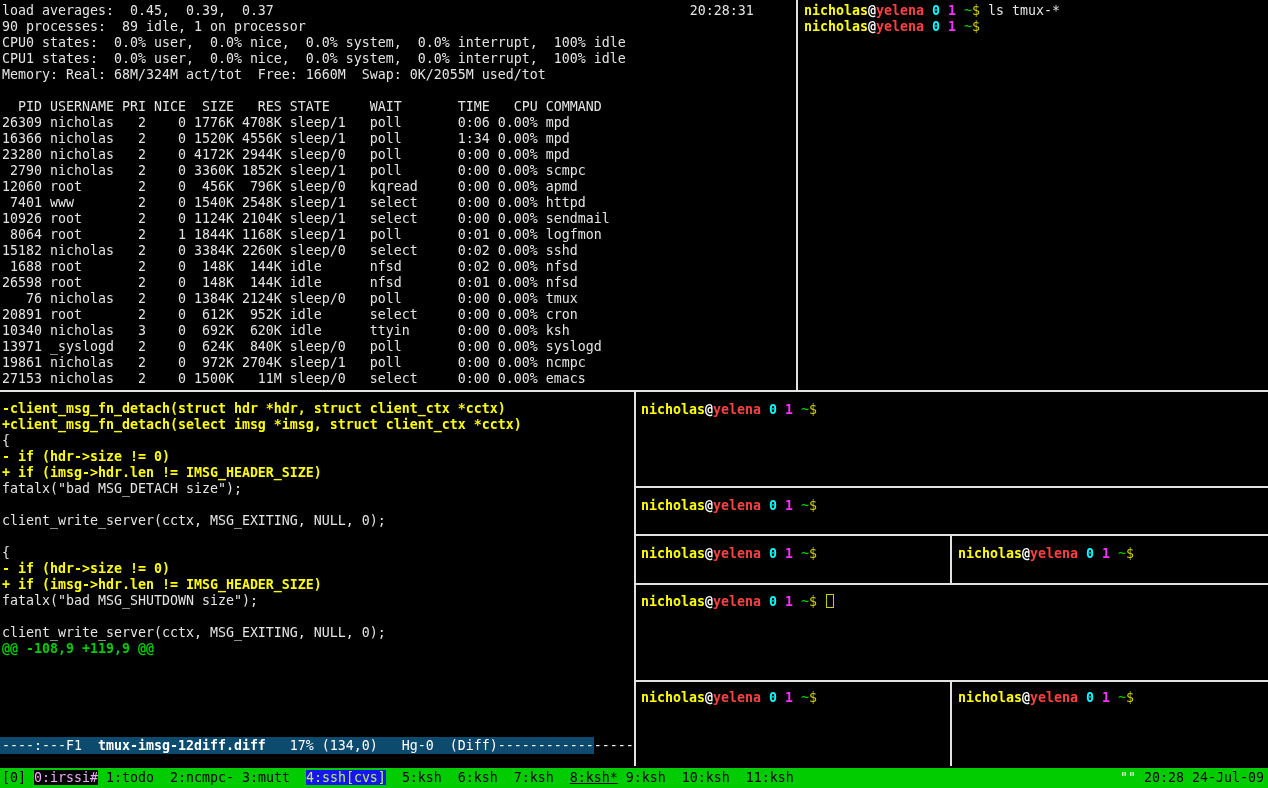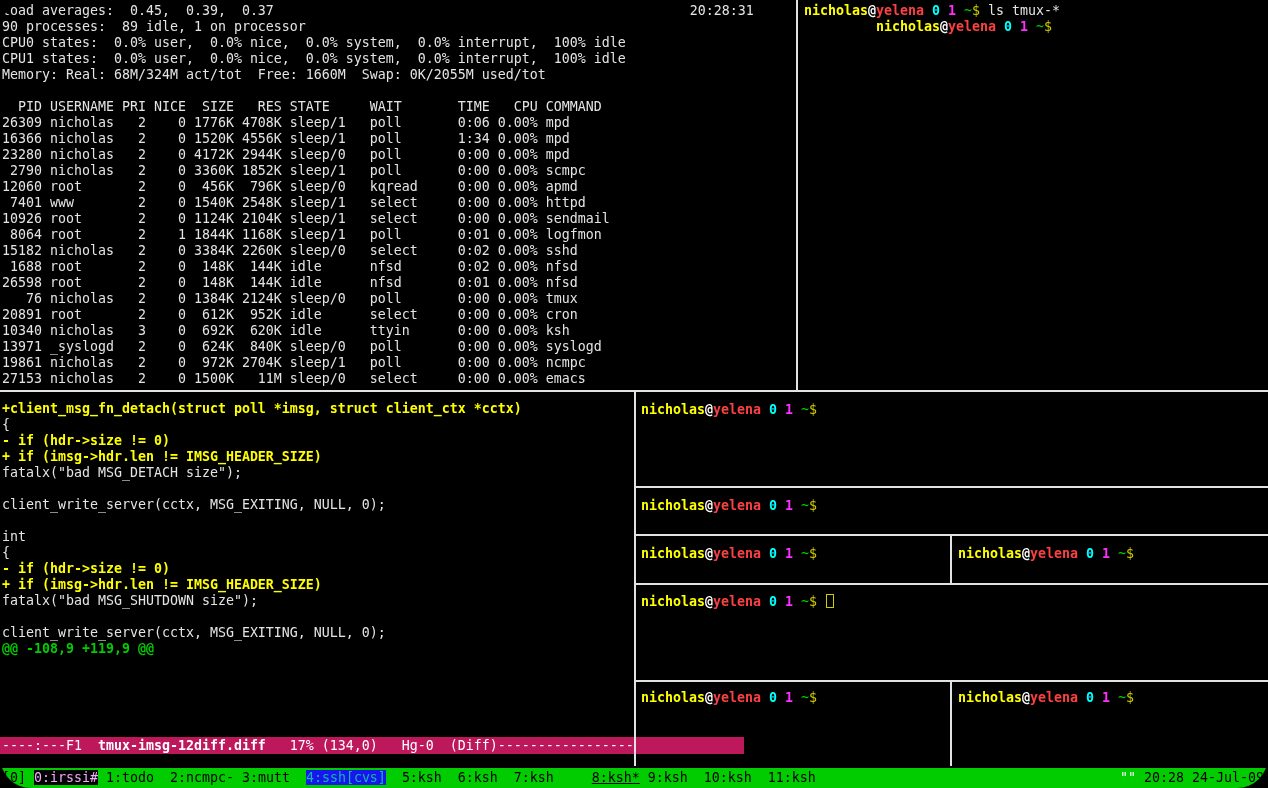--- a/index.html
+++ b/index.html
@@ -1,48 +1,47 @@
 <!DOCTYPE html>
 <html><head>
 <meta charset="utf-8">
 <style>
   * { margin:0; padding:0; box-sizing:border-box; }
   html,body { background:#000; }
   #screen {
     position:relative; width:1268px; height:788px; background:#000; overflow:hidden;
     font-family:"DejaVu Sans Mono", monospace; font-size:13.29px; line-height:16px;
     color:#e4e4e4;
-    border-radius:31px;
   }
   pre { font:inherit; white-space:pre; }
   .abs { position:absolute; }
   .b { font-weight:bold; }
   .c-yellow { color:#ffff00; }
   .c-dimyellow { color:#cdcd00; }
   .c-red { color:#ff4040; }
   .c-cyan { color:#00ffff; }
   .c-magenta { color:#ff30ff; }
   .c-green { color:#00cd00; }
   .c-white { color:#ffffff; }
   .border { position:absolute; background:#e2e2e2; }
   .dl-removed, .dl-added { color:#ffff00; font-weight:bold; height:16px; }
   .dl-hunk { color:#00cd00; font-weight:bold; height:16px; }
   .dl-context { color:#e4e4e4; height:16px; }
   .modeline {
-    position:absolute; left:0; top:737px; width:744px; height:17px;
-    background:#be185d; color:#ffffff; padding-left:2px; line-height:17px; white-space:pre;
+    position:absolute; left:0; top:737px; width:594px; height:17px;
+    background:#0c4a6e; color:#ffffff; padding-left:2px; line-height:17px; white-space:pre;
   }
   .statusbar {
     position:absolute; left:0; top:768px; width:1268px; height:20px;
     background:#00cc00; color:#000000; line-height:20px; padding-left:2px; white-space:pre;
   }
   .win { white-space:pre; }
   .win-activity { background:#000000; color:#f0abfc; }
-  .win-content { background:#1616ee; color:#14b8a6; }
-  .win-current { text-decoration:underline;margin-left:22px; }
+  .win-content { background:#1616ee; color:#bef264; }
+  .win-current { text-decoration:underline; }
   .status-right { position:absolute; right:4px; top:0; }
   .cursor-box {
     display:inline-block; width:8px; height:14px; border:1px solid #cdcd00;
     vertical-align:-2px; margin-left:1px;
   }
   .pA { left:641px; top:402px; }
   .pB { left:641px; top:498px; }
   .pC1 { left:641px; top:546px; }
   .pC2 { left:958px; top:546px; }
   .pD { left:641px; top:594px; }
@@ -75,37 +74,37 @@
 26598 root       2    0  148K  144K idle      nfsd       0:01 0.00% nfsd
    76 nicholas   2    0 1384K 2124K sleep/0   poll       0:00 0.00% tmux
 20891 root       2    0  612K  952K idle      select     0:00 0.00% cron
 10340 nicholas   3    0  692K  620K idle      ttyin      0:00 0.00% ksh
 13971 _syslogd   2    0  624K  840K sleep/0   poll       0:00 0.00% syslogd
 19861 nicholas   2    0  972K 2704K sleep/1   poll       0:00 0.00% ncmpc
 27153 nicholas   2    0 1500K   11M sleep/0   select     0:00 0.00% emacs</pre>
   </div>
 
   <div class="abs" style="left:798px;top:0;width:470px;height:390px;">
-    <div class="abs" style="left:6px;top:3px;text-align:right;">
+    <div class="abs" style="left:6px;top:3px;">
       <pre><span class="c-yellow b">nicholas</span><span class="c-white b">@</span><span class="c-red b">yelena</span> <span class="c-cyan b">0</span> <span class="c-magenta b">1</span> <span class="c-green">~</span><span class="c-dimyellow">$</span> <span>ls tmux-*</span></pre>
       <pre><span class="c-yellow b">nicholas</span><span class="c-white b">@</span><span class="c-red b">yelena</span> <span class="c-cyan b">0</span> <span class="c-magenta b">1</span> <span class="c-green">~</span><span class="c-dimyellow">$</span> </pre>
     </div>
   </div>
 
   <div class="abs" style="left:0;top:392px;width:634px;height:374px;">
     <div id="emacsBuffer" class="abs" style="left:2px;top:9px;">
-        <div class="dl-added">+client_msg_fn_detach(struct poll *imsg, struct client_ctx *cctx)</div>
+        <div class="dl-removed">-client_msg_fn_detach(struct hdr *hdr, struct client_ctx *cctx)</div>
+        <div class="dl-added">+client_msg_fn_detach(select imsg *imsg, struct client_ctx *cctx)</div>
         <div class="dl-context"> {</div>
         <div class="dl-removed">-       if (hdr-&gt;size != 0)</div>
         <div class="dl-added">+       if (imsg-&gt;hdr.len != IMSG_HEADER_SIZE)</div>
         <div class="dl-context">                fatalx("bad MSG_DETACH size");</div>
         <div class="dl-context"> </div>
         <div class="dl-context">        client_write_server(cctx, MSG_EXITING, NULL, 0);</div>
         <div class="dl-context"> </div>
-        <div class="dl-context"> int</div>
         <div class="dl-context"> {</div>
         <div class="dl-removed">-       if (hdr-&gt;size != 0)</div>
         <div class="dl-added">+       if (imsg-&gt;hdr.len != IMSG_HEADER_SIZE)</div>
         <div class="dl-context">                fatalx("bad MSG_SHUTDOWN size");</div>
         <div class="dl-context"> </div>
         <div class="dl-context">        client_write_server(cctx, MSG_EXITING, NULL, 0);</div>
         <div class="dl-hunk">@@ -108,9 +119,9 @@</div>
       </div>
   </div>
   <div class="modeline"><span>----:---F1  </span><span class="b">tmux-imsg-12diff.diff</span><span>   17% (134,0)   Hg-0  (Diff)-----------------</span></div>

